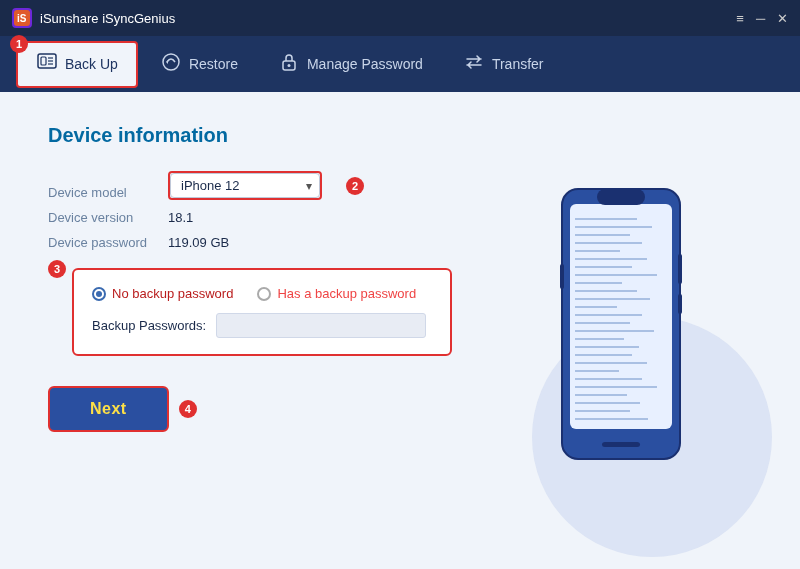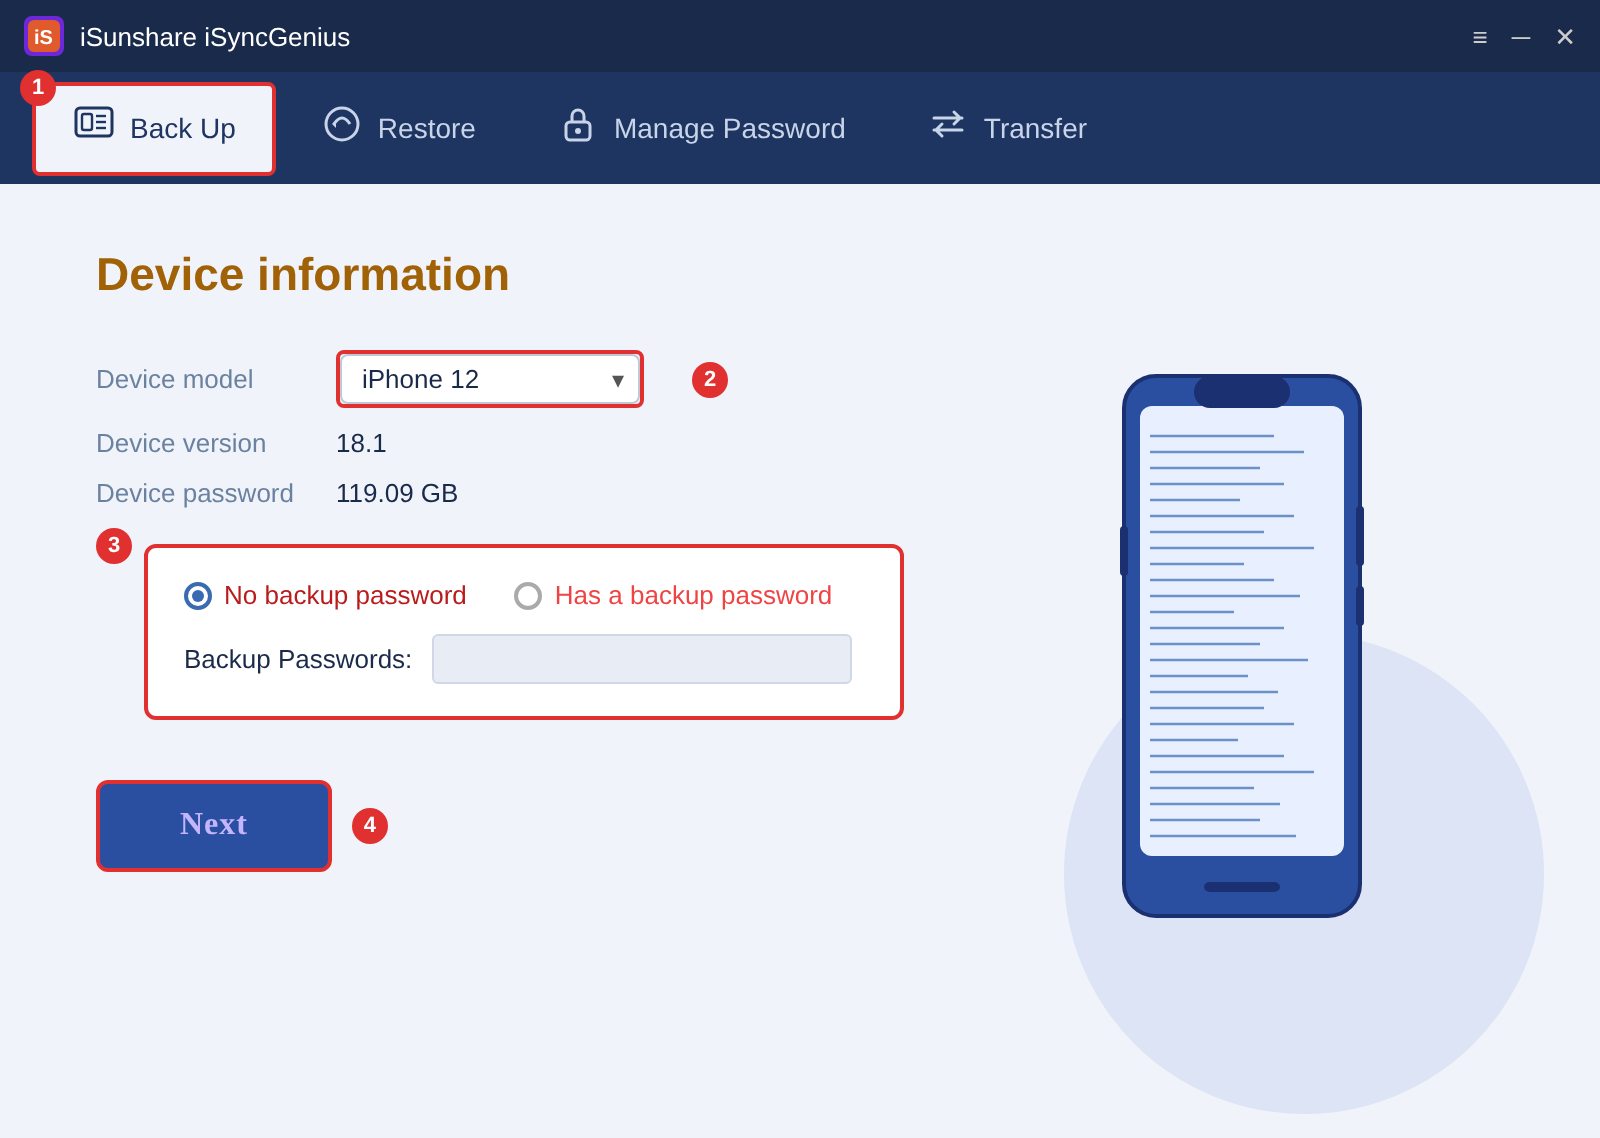--- a/index.html
+++ b/index.html
@@ -108,28 +108,28 @@
       padding: 32px 48px;
       position: relative;
       height: calc(569px - 36px - 56px);
     }
 
     .left-panel {
       flex: 1;
     }
 
     .section-title {
-      font-size: 23px;
+      font-size: 20px;
       font-weight: bold;
-      color: #a16207;
+      color: #0369a1;
       margin-bottom: 24px;
     }
     .info-row {
       display: flex;
-      align-items: center;
+      align-items: flex-end;
       margin-bottom: 10px;
     }
     .info-label {
       color: #6a82a0;
       font-size: 13px;
       width: 120px;
       flex-shrink: 0;
     }
     .info-value {
       color: #1a2a4a;
@@ -277,29 +277,28 @@
 
     
     .next-btn-row {
       display: flex;
       align-items: center;
       gap: 10px;
       margin-top: 10px;
     }
     .next-btn {
       background: #2a4fa0;
-      color: #c4b5fd;
+      color: #fde047;
       border: 2px solid #e03030;
       border-radius: 6px;
       padding: 12px 40px;
       font-size: 16px;
       font-weight: 600;
       cursor: pointer;
       letter-spacing: 0.5px;
-      font-family: Liberation Serif, serif;
     }
 
     
     .right-panel {
       width: 260px;
       display: flex;
       align-items: center;
       justify-content: center;
       position: relative;
     }

